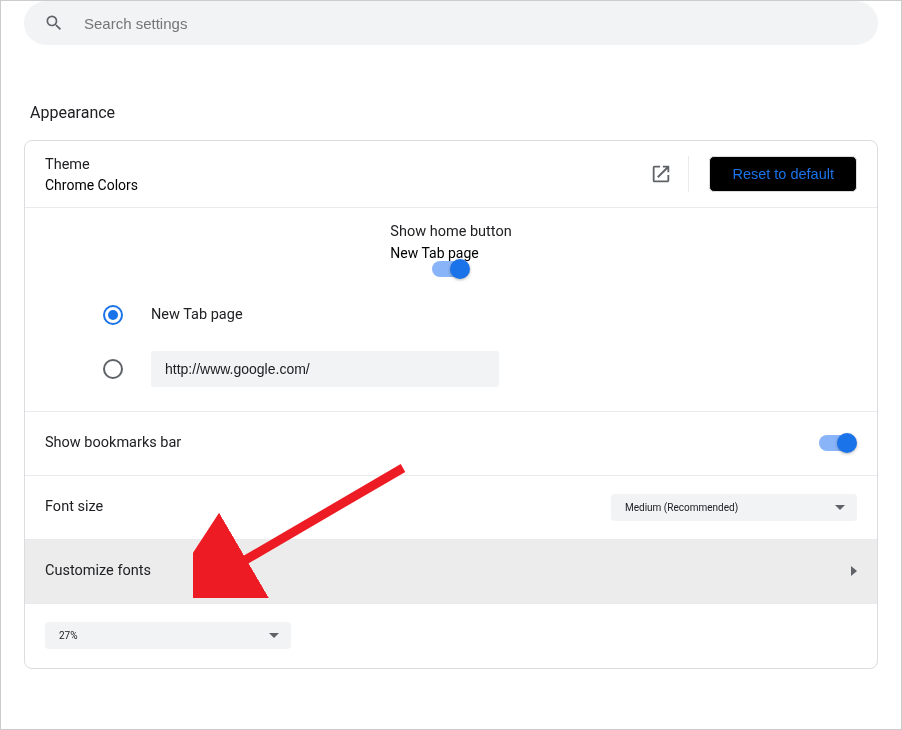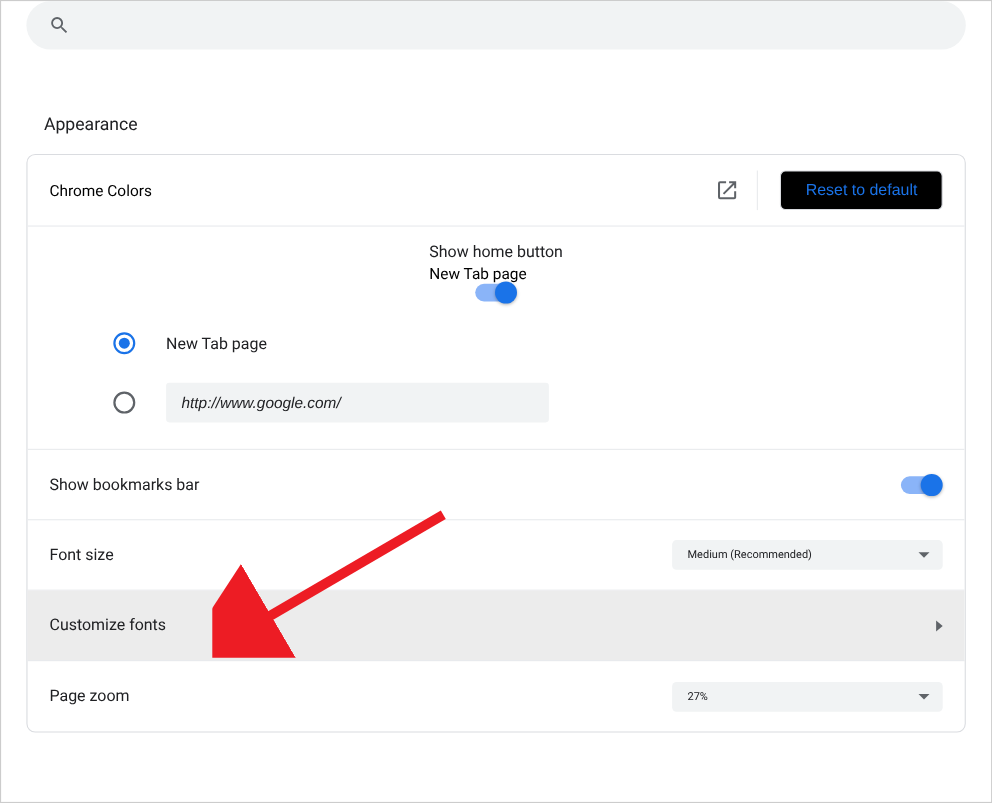--- a/index.html
+++ b/index.html
@@ -28,21 +28,21 @@
       border: none;
       background: transparent;
       font-size: 15px;
       color: #5f6368;
       flex: 1;
       outline: none;
     }
     .section-title {
       font-size: 16px;
       color: #202124;
-      margin: 58px 0 18px 16px;
+      margin: 58px 0 18px 6px;
       font-weight: 400;
     }
     .card {
       border: 1px solid #dadce0;
       border-radius: 8px;
       overflow: hidden;
     }
     .row {
       display: flex;
       align-items: center;
@@ -103,21 +103,20 @@
     .radio.checked::after {
       content: ""; width: 10px; height: 10px; border-radius: 50%;
       background: #1a73e8;
     }
     .radio-label { font-size: 14.5px; }
     .url-input {
       background: #f1f3f4; border: none;
       font-size: 14px; color: #202124;
       padding: 10px 14px; border-radius: 3px;
       width: 348px;
-      font-style: italic;
     }
     .row.hl { background: #ececec; }
     .dropdown {
       display: flex; align-items: center;
       background: #f1f3f4; border-radius: 4px;
       padding: 8px 12px 8px 14px;
       font-size: 10px; color: #202124;
       cursor: pointer; min-width: 246px;
       justify-content: space-between;
     }
@@ -140,28 +139,30 @@
       pointer-events: none;
     }
   </style>
 </head>
 <body>
 
 <div class="search-bar">
   <svg width="20" height="20" viewBox="0 0 24 24">
       <path d="M15.5 14h-.79l-.28-.27A6.471 6.471 0 0016 9.5 6.5 6.5 0 109.5 16c1.61 0 3.09-.59 4.23-1.57l.27.28v.79L19 20.49 20.49 19 15.5 14zm-6 0C7.01 14 5 11.99 5 9.5S7.01 5 9.5 5 14 7.01 14 9.5 11.99 14 9.5 14z"></path>
     </svg>
+  <input class="search-input" type="text" placeholder="Search settings" style="">
 </div>
 
 <div class="section-title">Appearance</div>
 
 <div class="card">
 
   <div class="row">
     <div class="row-col">
+      <span class="label-main">Theme</span>
       <span class="label-sub">Chrome Colors</span>
     </div>
     <svg class="open-icon" viewBox="0 0 24 24">
         <path d="M19 19H5V5h6V3H5a2 2 0 00-2 2v14a2 2 0 002 2h14c1.1 0 2-.9 2-2v-6h-2v6zM14 3v2h3.59l-9.83 9.83 1.41 1.41L19 6.41V10h2V3h-7z"></path>
       </svg>
     <div class="divider-v"></div>
     <button class="reset-btn">Reset to default</button>
   </div>
 
   <div class="row" style="border-bottom:none;flex-direction:column;">
@@ -201,23 +202,20 @@
   </div>
 
   <div class="row hl">
     <div class="row-col">
       <span class="label-main">Customize fonts</span>
     </div>
     <div class="chevron-right"></div>
   </div>
 
   <div class="row">
-    <div class="row-col">
-      <span class="label-main">Page zoom</span>
-    </div>
     <div class="dropdown">
       <span>27%</span>
       <div class="tri"></div>
     </div>
   </div>
 
 </div>
 
 <svg class="arrow-annotation" width="230" height="140" viewBox="0 0 230 140">
   <defs>

